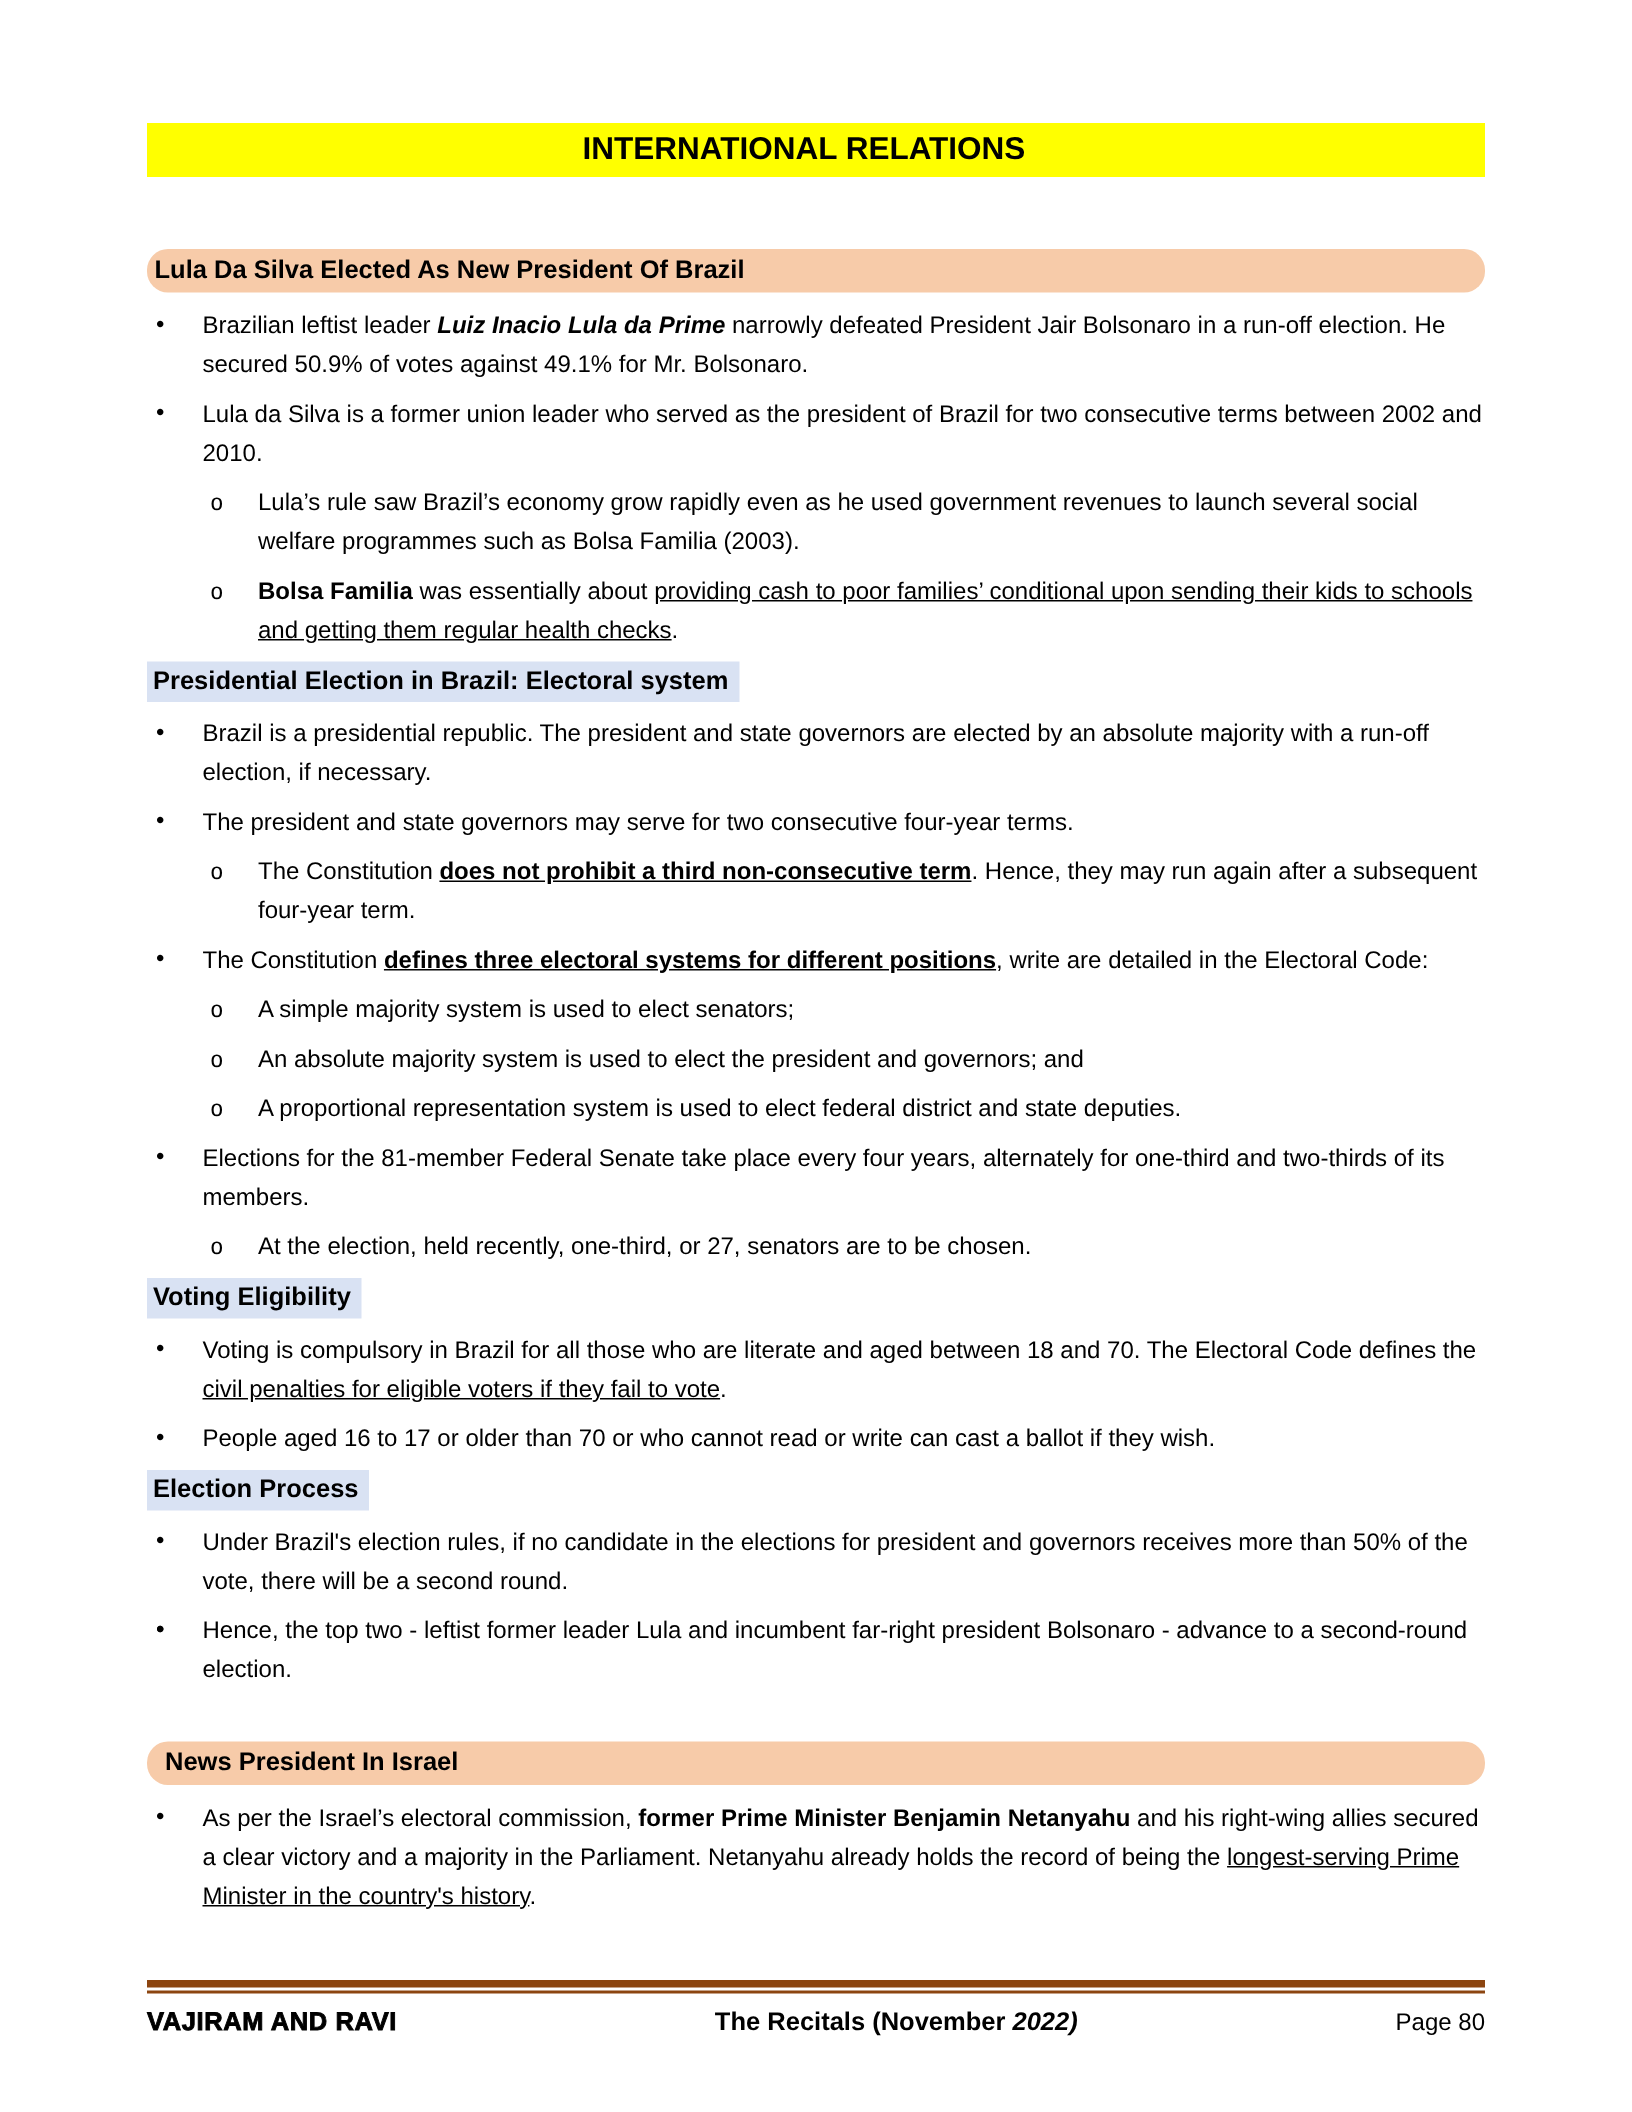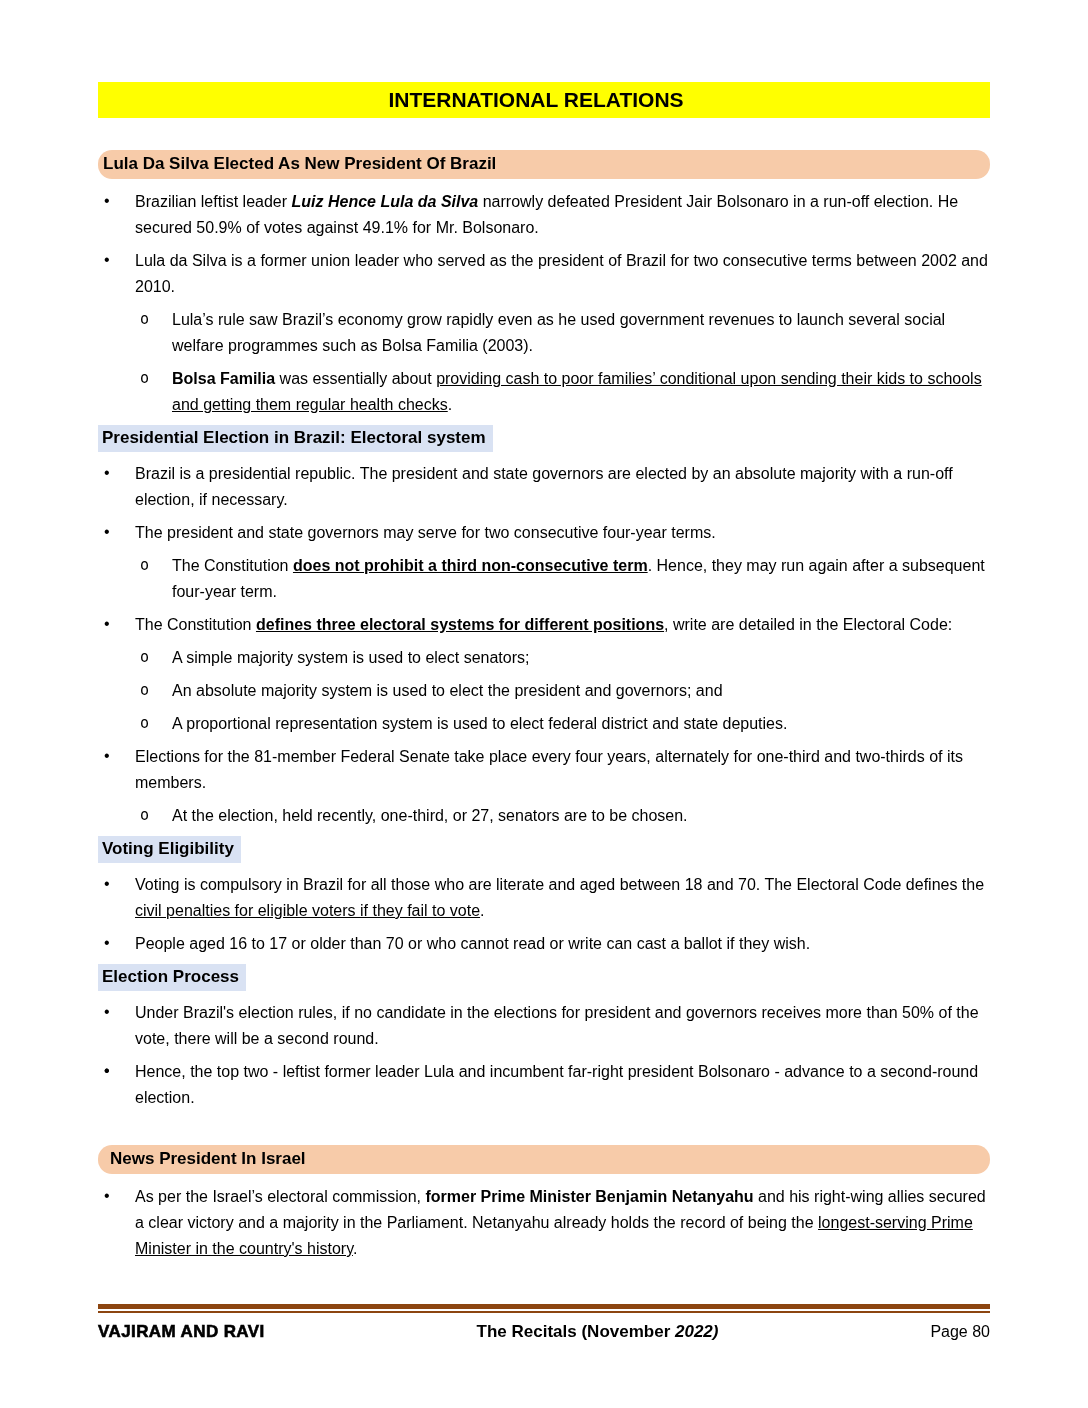--- a/index.html
+++ b/index.html
@@ -15,21 +15,21 @@
     padding:82px 98px 0 98px;
     overflow:hidden;
   }
   .banner {
     background:var(--banner-bg, #ffff00);
     text-align:center;
     font-weight:700;
     font-size:21px;
     line-height:23px;
     padding:6px 16px 7px 0;
-    margin-bottom:32px;
+    margin-bottom:48px;
   }
   .blk { font-size:16px; line-height:26px; }
   .section-header {
     background:var(--section-header-bg, #f7cba9);
     font-size:17px;
     font-weight:700;
     line-height:22px;
     padding:3px 8px 4px 5px;
     margin-bottom:10px;
     border-radius:14px;
@@ -48,21 +48,21 @@
   .bullet > .marker { position:absolute; left:6px; top:-1px; }
   .subbullet { position:relative; padding-left:74px; margin-bottom:7px; }
   .subbullet > .marker {
     position:absolute; left:42px; top:-1px;
     font-family:"DejaVu Sans Mono", monospace;
     font-size:15px;
   }
   .b { font-weight:700; }
   .i { font-style:italic; }
   .u { text-decoration:underline; }
-  .footer { position:absolute; left:98px; right:98px; bottom:66px; }
+  .footer { position:absolute; left:98px; right:98px; bottom:50px; }
   .rule-thick { height:5px; background:var(--footer-rule-color, #8c4510); }
   .rule-thin  { height:2px; background:var(--footer-rule-color, #8c4510); margin-top:2px; }
   .footer-row {
     display:flex; justify-content:space-between; align-items:baseline;
     margin-top:9px;
   }
   .footer-left {
     font-weight:700; font-size:17px; letter-spacing:0.4px;
     -webkit-text-stroke:0.6px currentColor;
   }
@@ -71,21 +71,21 @@
 </style>
 </head>
 <body>
 
 <div class="page">
 
   <div class="banner">INTERNATIONAL RELATIONS</div>
 
   <div id="content">
       <div class="blk section-header"><span class="txt"><span class="b">Lula Da Silva Elected As New President Of Brazil</span></span></div>
-      <div class="blk bullet"><span class="marker">•</span><span class="txt"><span>Brazilian leftist leader </span><span class="b i">Luiz Hence Lula da Silva</span><span> narrowly defeated President Jair Bolsonaro in a run-off election. He secured 50.9% of votes against 49.1% for Mr. Bolsonaro.</span></span></div>
+      <div class="blk bullet"><span class="marker">•</span><span class="txt"><span>Brazilian leftist leader </span><span class="b i">Luiz Inacio Lula da Prime</span><span> narrowly defeated President Jair Bolsonaro in a run-off election. He secured 50.9% of votes against 49.1% for Mr. Bolsonaro.</span></span></div>
       <div class="blk bullet"><span class="marker">•</span><span class="txt"><span>Lula da Silva is a former union leader who served as the president of Brazil for two consecutive terms between 2002 and 2010.</span></span></div>
       <div class="blk subbullet"><span class="marker">o</span><span class="txt"><span>Lula’s rule saw Brazil’s economy grow rapidly even as he used government revenues to launch several social welfare programmes such as Bolsa Familia (2003).</span></span></div>
       <div class="blk subbullet"><span class="marker">o</span><span class="txt"><span class="b">Bolsa Familia</span><span> was essentially about </span><span class="u">providing cash to poor families’ conditional upon sending their kids to schools and getting them regular health checks</span><span>.</span></span></div>
       <div class="blk subhead"><span class="txt"><span class="b">Presidential Election in Brazil: Electoral system</span></span></div>
       <div class="blk bullet"><span class="marker">•</span><span class="txt"><span>Brazil is a presidential republic. The president and state governors are elected by an absolute majority with a run-off election, if necessary.</span></span></div>
       <div class="blk bullet"><span class="marker">•</span><span class="txt"><span>The president and state governors may serve for two consecutive four-year terms.</span></span></div>
       <div class="blk subbullet"><span class="marker">o</span><span class="txt"><span>The Constitution </span><span class="b u">does not prohibit a third non-consecutive term</span><span>. Hence, they may run again after a subsequent four-year term.</span></span></div>
       <div class="blk bullet"><span class="marker">•</span><span class="txt"><span>The Constitution </span><span class="b u">defines three electoral systems for different positions</span><span>, write are detailed in the Electoral Code:</span></span></div>
       <div class="blk subbullet"><span class="marker">o</span><span class="txt"><span>A simple majority system is used to elect senators;</span></span></div>
       <div class="blk subbullet"><span class="marker">o</span><span class="txt"><span>An absolute majority system is used to elect the president and governors; and</span></span></div>

